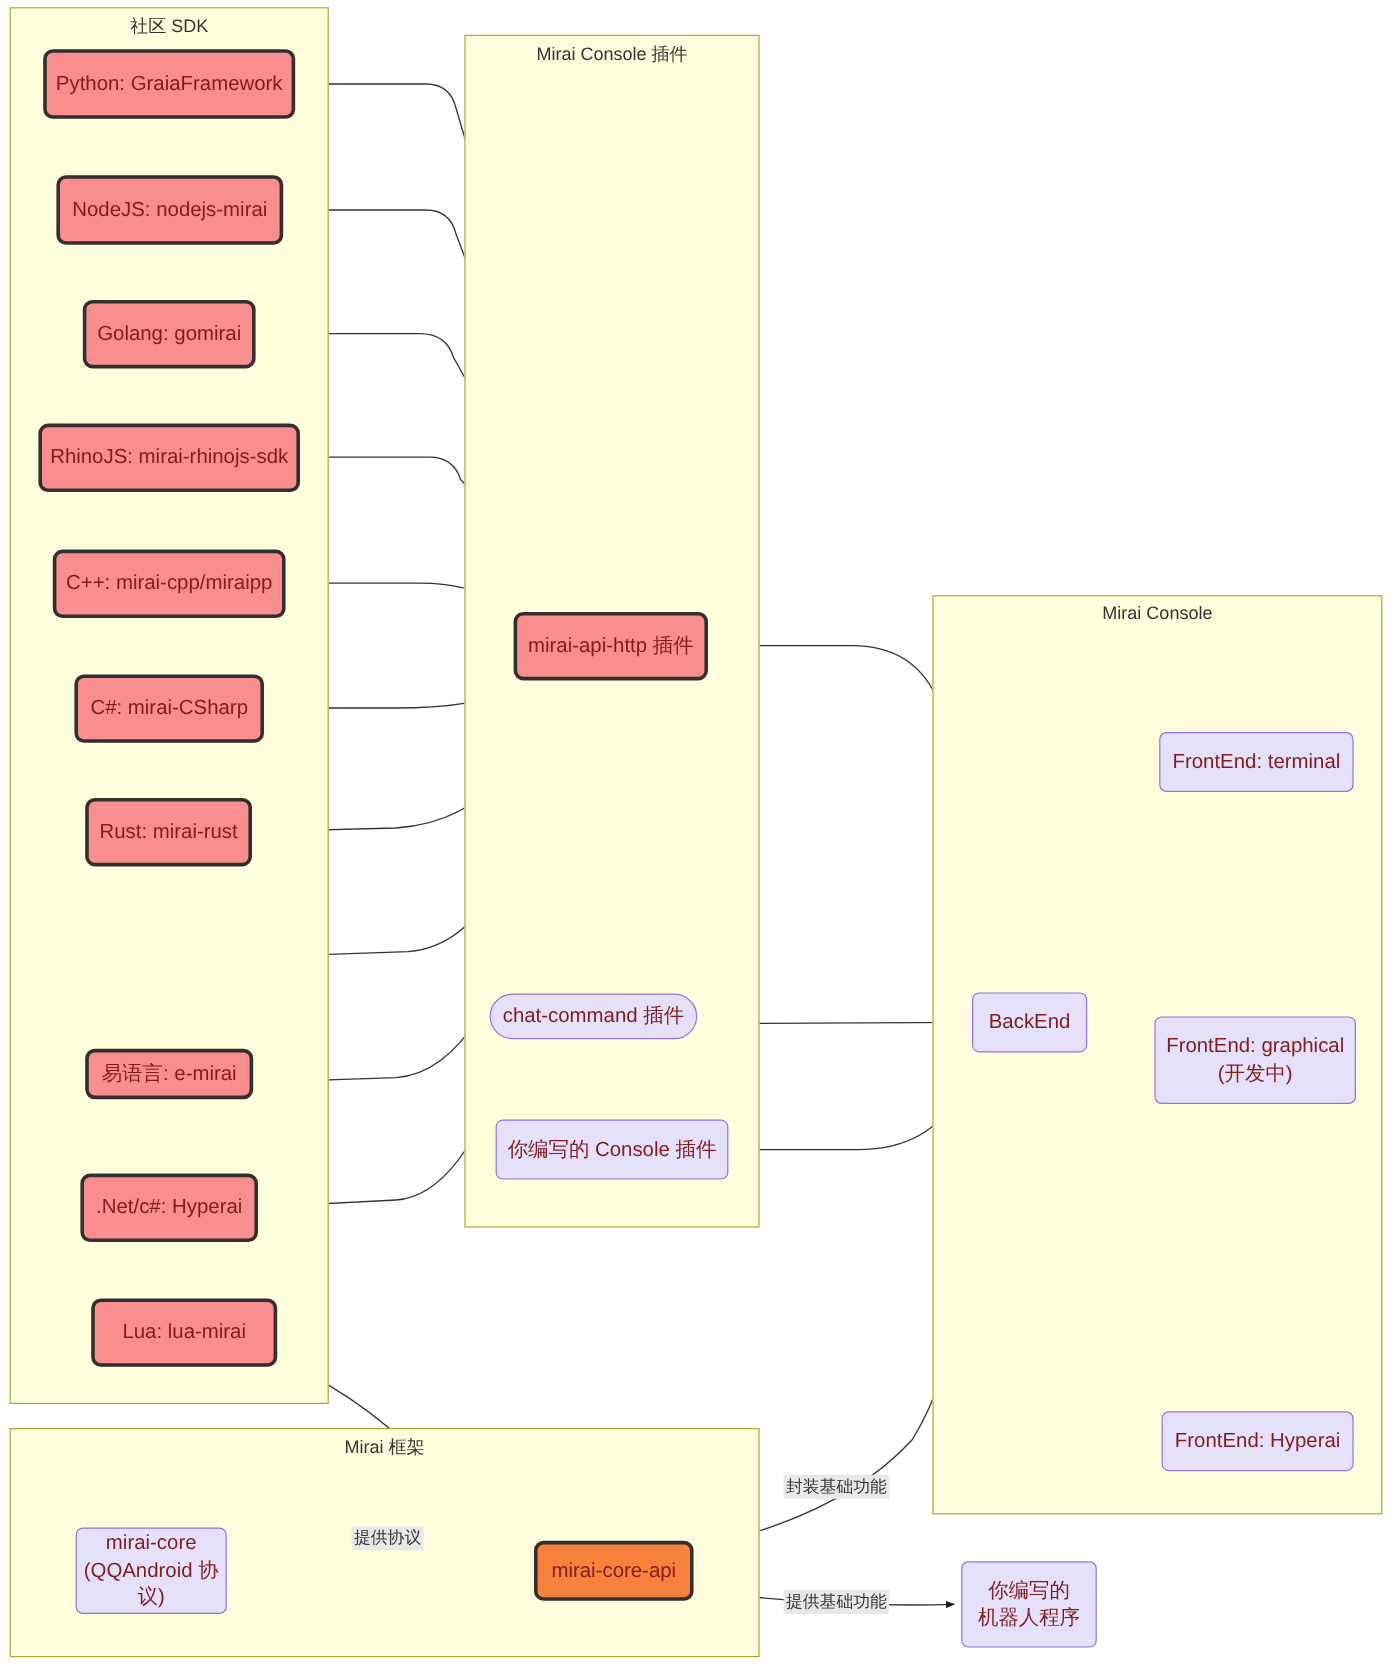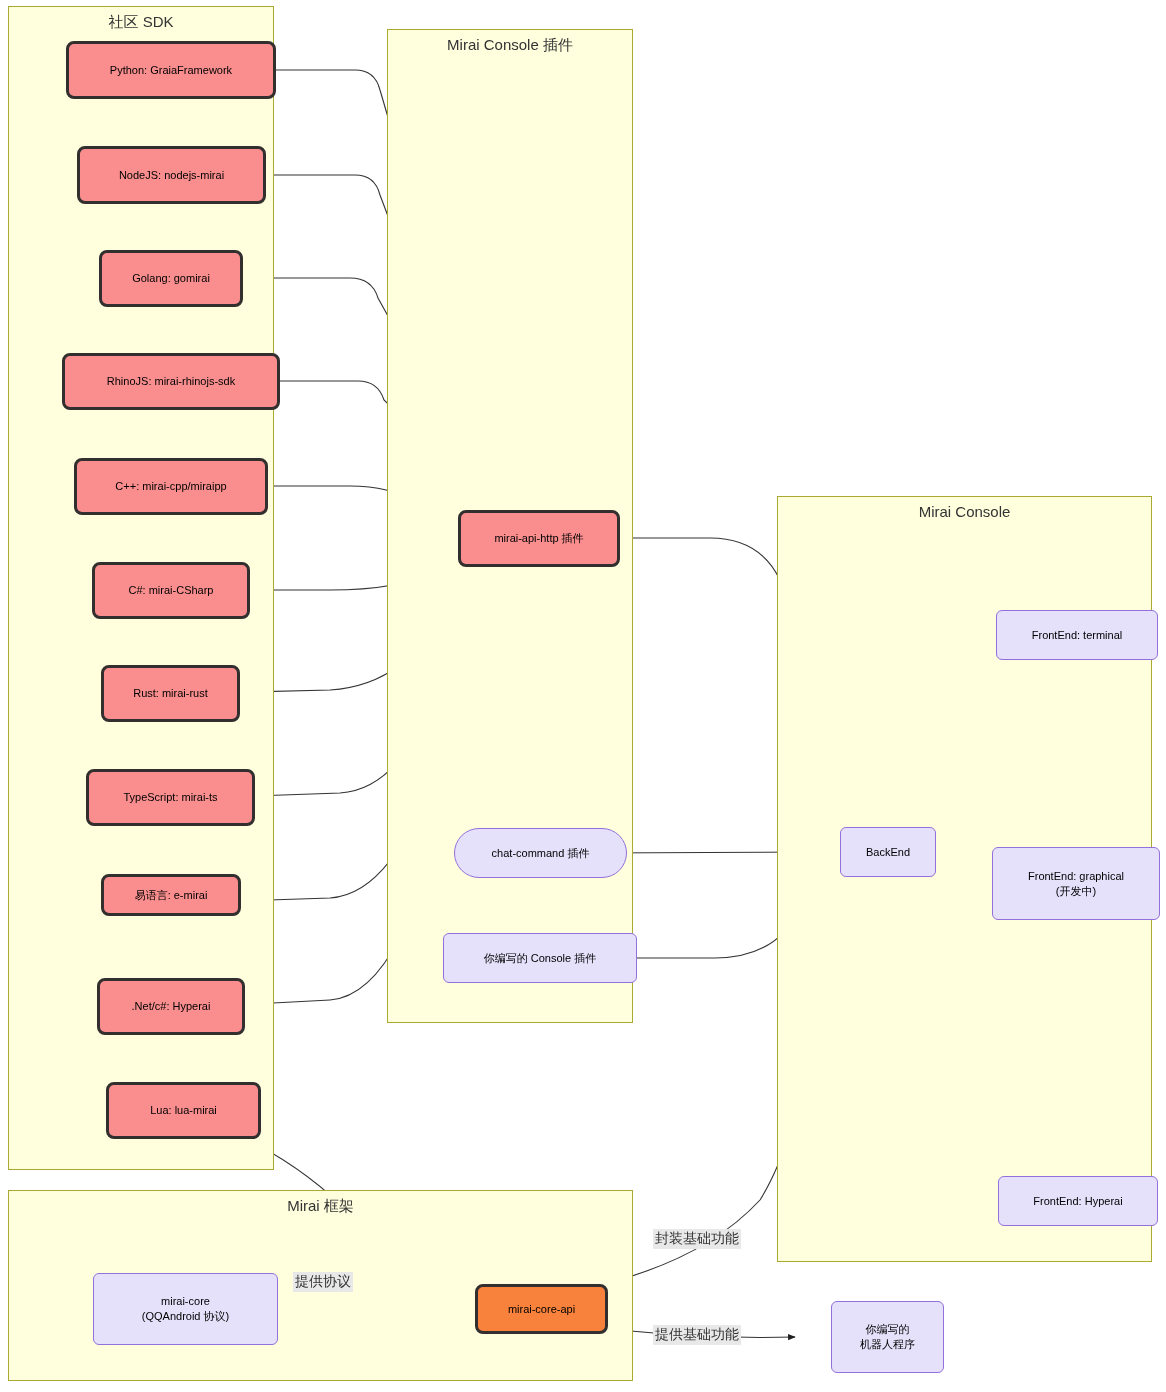--- a/index.html
+++ b/index.html
@@ -41,25 +41,24 @@
     color: #333333;
   }
   .node {
     position: absolute;
     box-sizing: border-box;
     display: flex;
     align-items: center;
     justify-content: center;
     text-align: center;
     line-height: 1.32;
-    color: #000000;
-    font-size: 11px;
+    color: #7f1d1d;
+    font-size: 17px;
     border-radius: 6px;
     white-space: pre-line;
-    margin-left: 30px;
   }
   .node.red {
     background: #fa8e8e;
     border: 3px solid #332f2f;
     border-radius: 8px;
   }
   .node.lav {
     background: #e5e1fb;
     border: 1.3px solid #9370db;
     border-radius: 6px;
@@ -147,44 +146,43 @@
   <div class="node red" style="left:69px; top:250px; width:144px; height:57px;">Golang: gomirai</div>
 
   <div class="node red" style="left:32px; top:353px; width:218px; height:57px;">RhinoJS: mirai-rhinojs-sdk</div>
 
   <div class="node red" style="left:44px; top:458px; width:194px; height:57px;">C++: mirai-cpp/miraipp</div>
 
   <div class="node red" style="left:62px; top:562px; width:158px; height:57px;">C#: mirai-CSharp</div>
 
   <div class="node red" style="left:71px; top:665px; width:139px; height:57px;">Rust: mirai-rust</div>
 
-  <div class="node red" style="left:56px; top:769px; width:169px; height:57px;">TypeScript: mirai-ts</div>
 
   <div class="node red" style="left:71px; top:874px; width:140px; height:42px;">易语言: e-mirai</div>
 
   <div class="node red" style="left:67px; top:978px; width:148px; height:57px;">.Net/c#: Hyperai</div>
 
   <div class="node red" style="left:76px; top:1082px; width:155px; height:57px;">Lua: lua-mirai</div>
 
   <div class="node red" style="left:428px; top:510px; width:162px; height:57px;">mirai-api-http 插件</div>
 
-  <div class="node lav" style="left:424px; top:828px; width:173px; height:50px;border-radius:25px;">chat-command 插件</div>
+  <div class="node lav" style="left:408px; top:828px; width:173px; height:38px;border-radius:25px;">chat-command 插件</div>
 
   <div class="node lav" style="left:413px; top:933px; width:194px; height:50px;">你编写的 Console 插件</div>
 
   <div class="node lav" style="left:810px; top:827px; width:96px; height:50px;">BackEnd</div>
 
   <div class="node lav" style="left:966px; top:610px; width:162px; height:50px;">FrontEnd: terminal</div>
 
   <div class="node lav" style="left:962px; top:847px; width:168px; height:73px;">FrontEnd: graphical
 (开发中)</div>
 
   <div class="node lav" style="left:968px; top:1176px; width:160px; height:50px;">FrontEnd: Hyperai</div>
 
-  <div class="node lav" style="left:63px; top:1273px; width:185px; height:72px;">mirai-core
+  <div class="node lav" style="left:63px; top:1273px; width:126px; height:72px;">mirai-core
 (QQAndroid 协议)</div>
 
   <div class="node orange" style="left:445px; top:1284px; width:133px; height:50px;">mirai-core-api</div>
 
   <div class="node lav" style="left:801px; top:1301px; width:113px; height:72px;">你编写的
 机器人程序</div>
 
   <div class="edge-label" style="left:293px; top:1272px;">提供协议</div>
 
   <div class="edge-label" style="left:653px; top:1229px;">封装基础功能</div>

